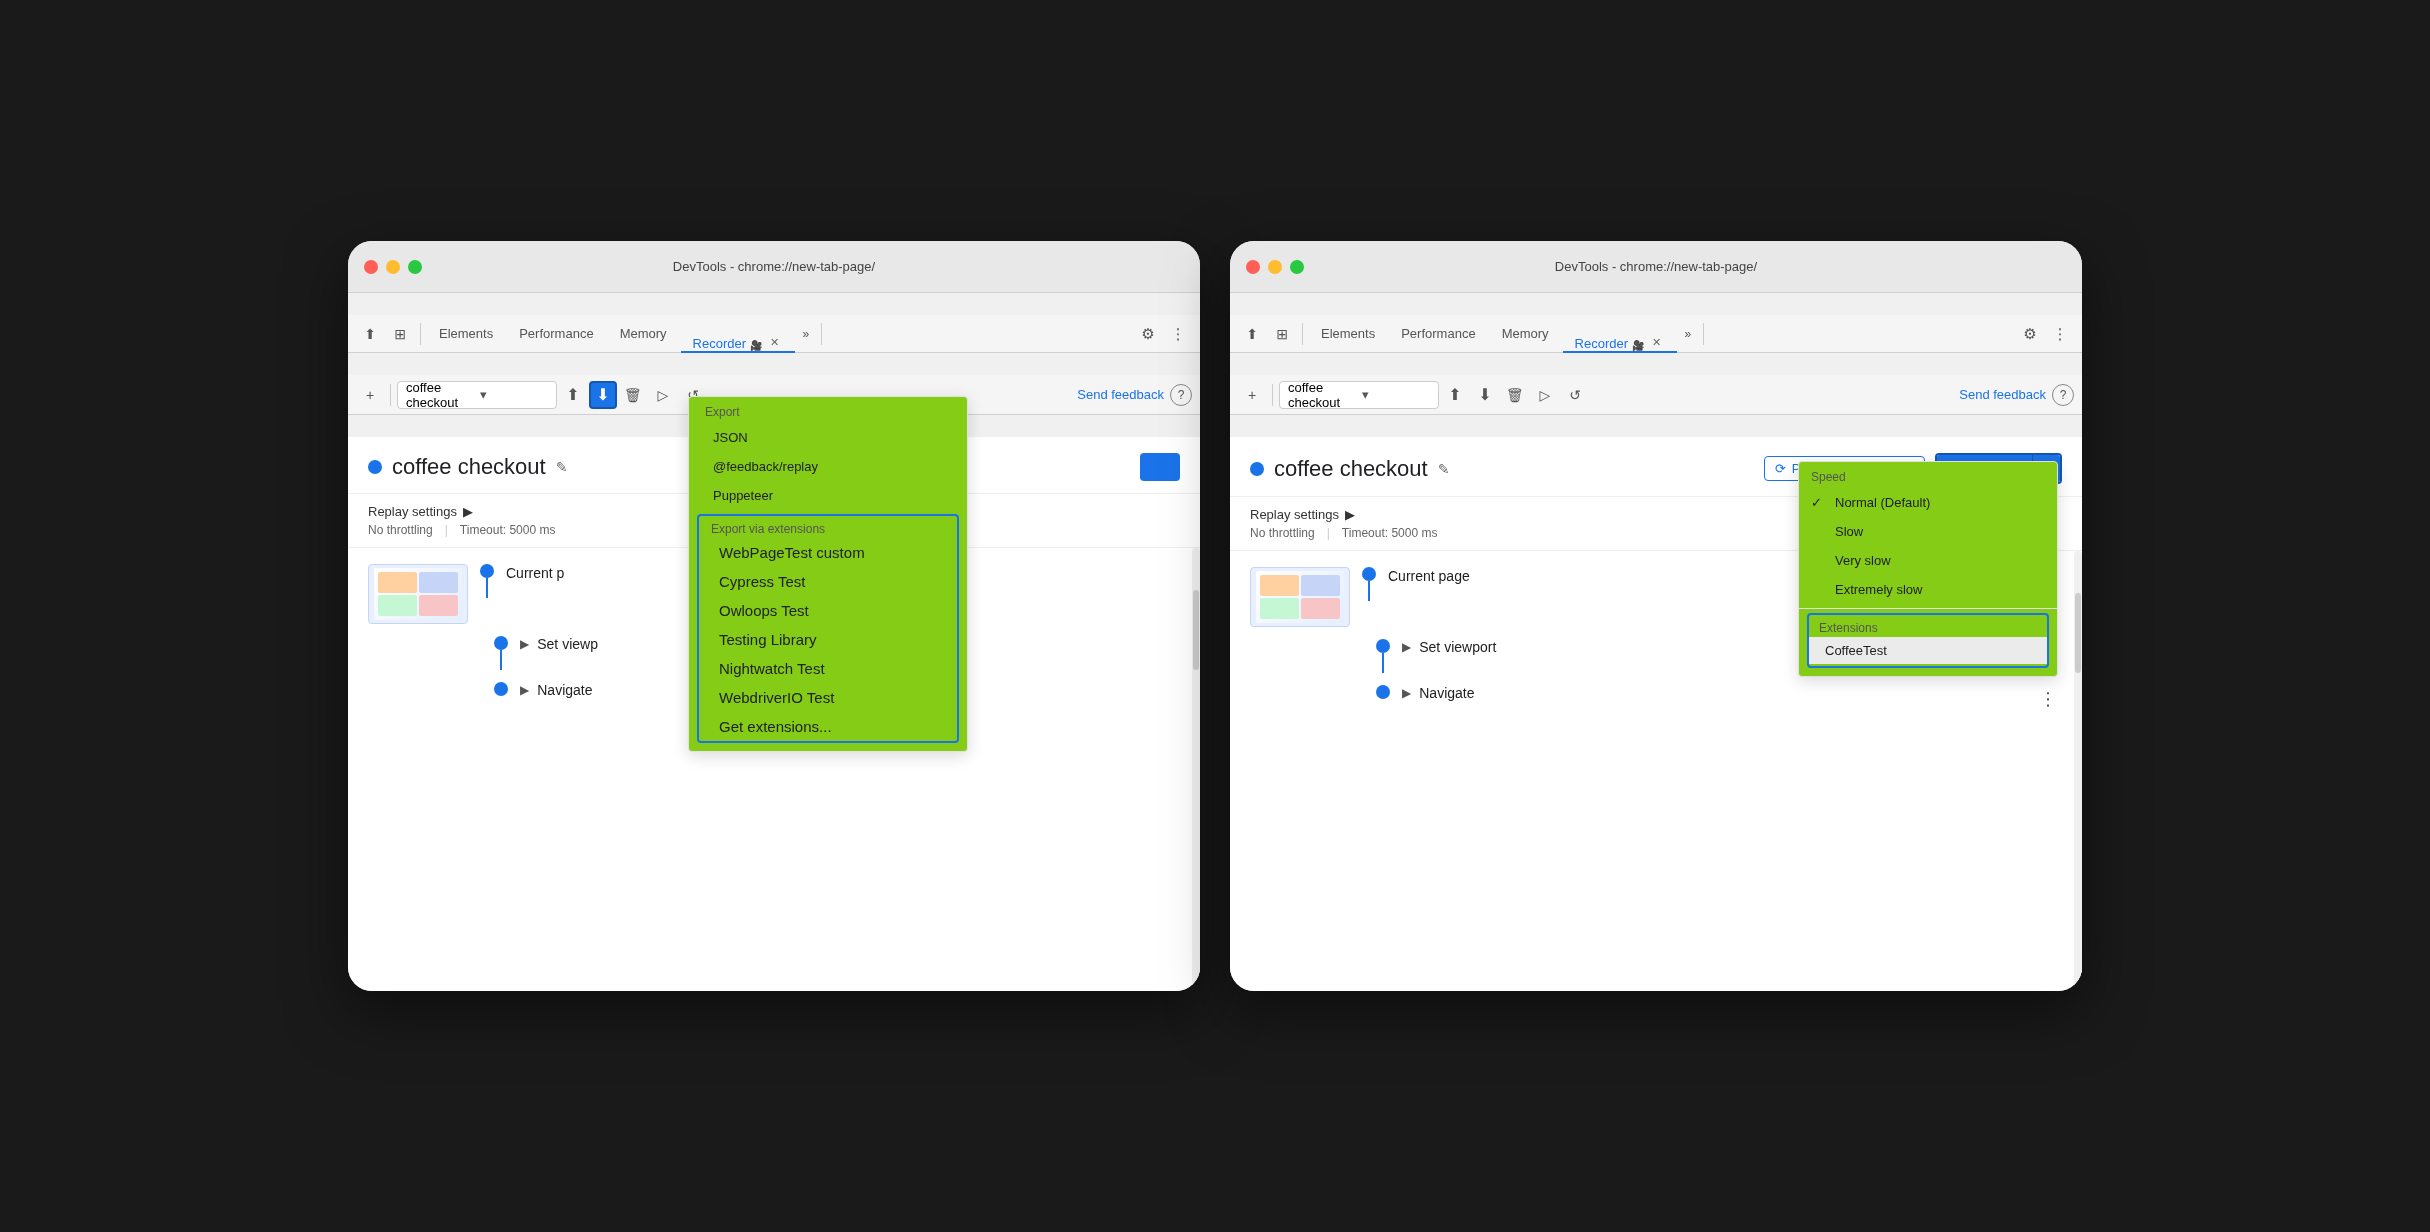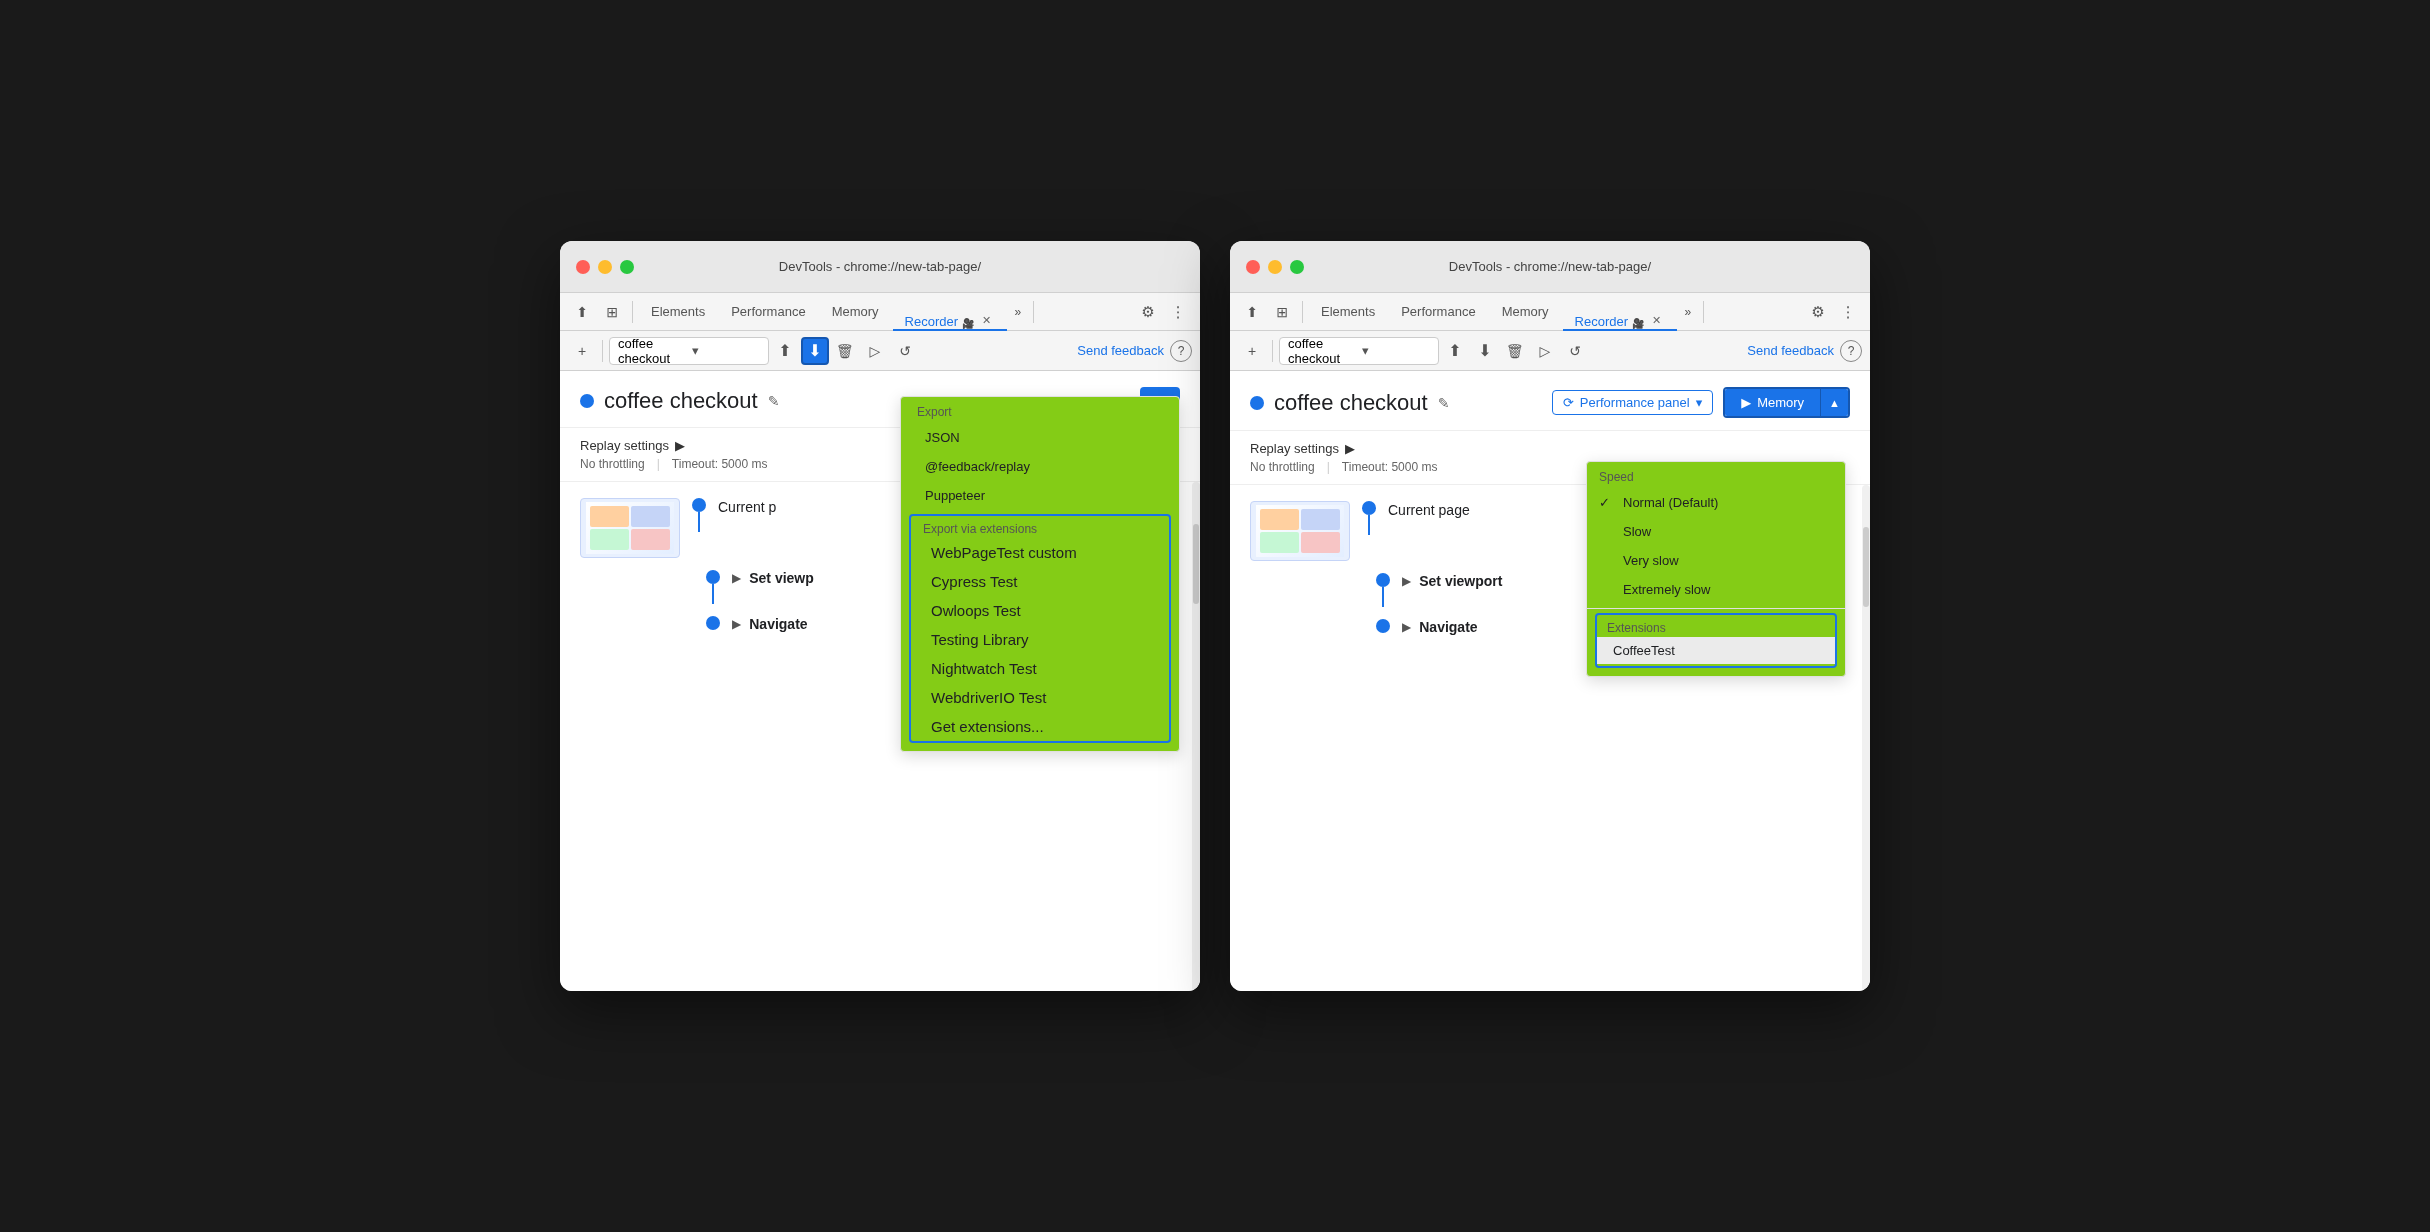--- a/index.html
+++ b/index.html
@@ -9,28 +9,29 @@
       justify-content: center;
       align-items: center;
       min-height: 100vh;
       font-family: -apple-system, BlinkMacSystemFont, 'Segoe UI', sans-serif;
       padding: 40px;
       gap: 40px;
     }
 
     .devtools-window {
       background: #f0f0f0;
-      border-radius: 12px;
+      border-radius: 24px;
       box-shadow: 0 20px 60px rgba(0,0,0,0.5);
-      width: 640px;
+      width: 852px;
       min-height: 750px;
       overflow: hidden;
       position: relative;
       display: flex;
       flex-direction: column;
+      gap: 22px;
     }
 
     
     .title-bar {
       background: #e8e8e8;
       height: 52px;
       display: flex;
       align-items: center;
       justify-content: center;
       position: relative;
@@ -335,21 +336,21 @@
     .step-content {
       flex: 1;
     }
     .step-row {
       display: flex;
       align-items: flex-start;
       margin-bottom: 12px;
     }
     .step-label {
       font-size: 14px;
-      font-weight: 700;
+      font-weight: 400;
       color: #202124;
       cursor: pointer;
     }
     .step-expand {
       color: #555;
       margin-right: 4px;
       font-size: 12px;
     }
     .current-page-text {
       font-size: 14px;

